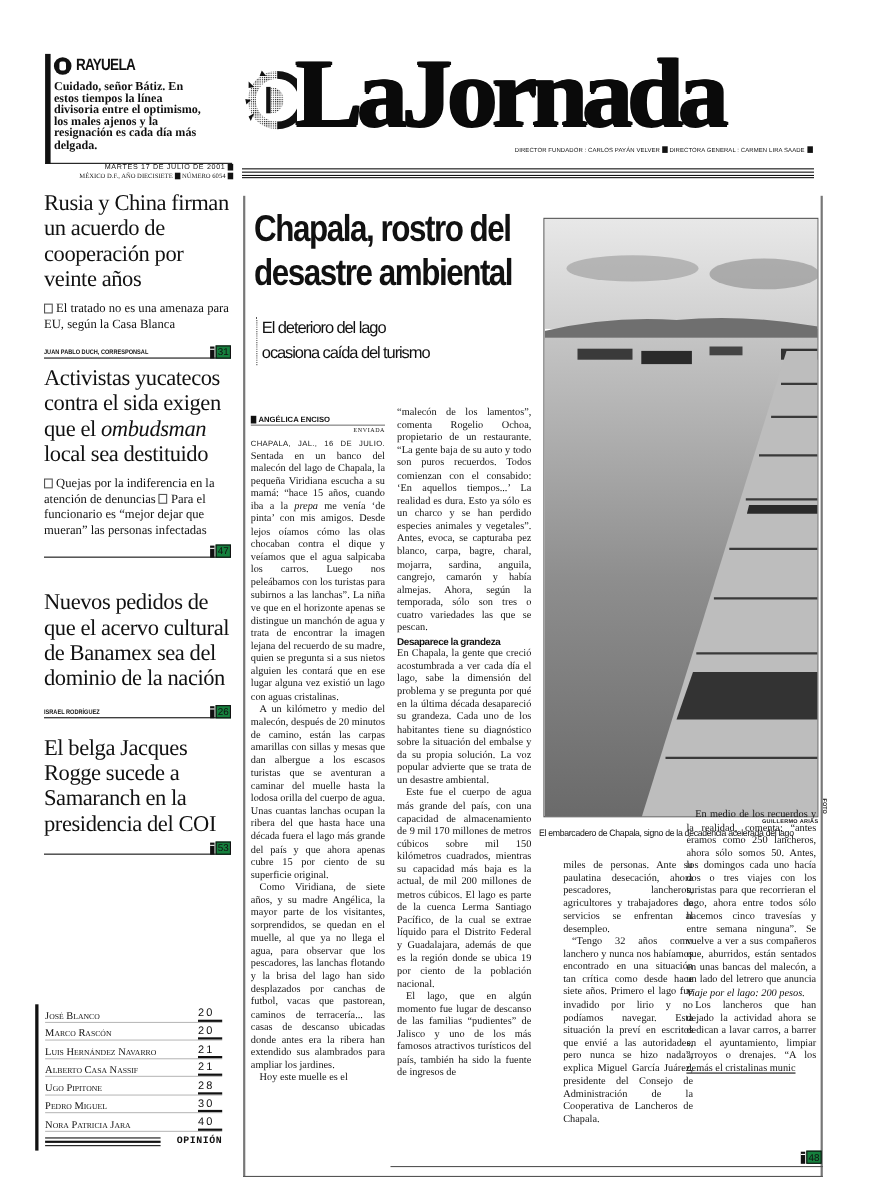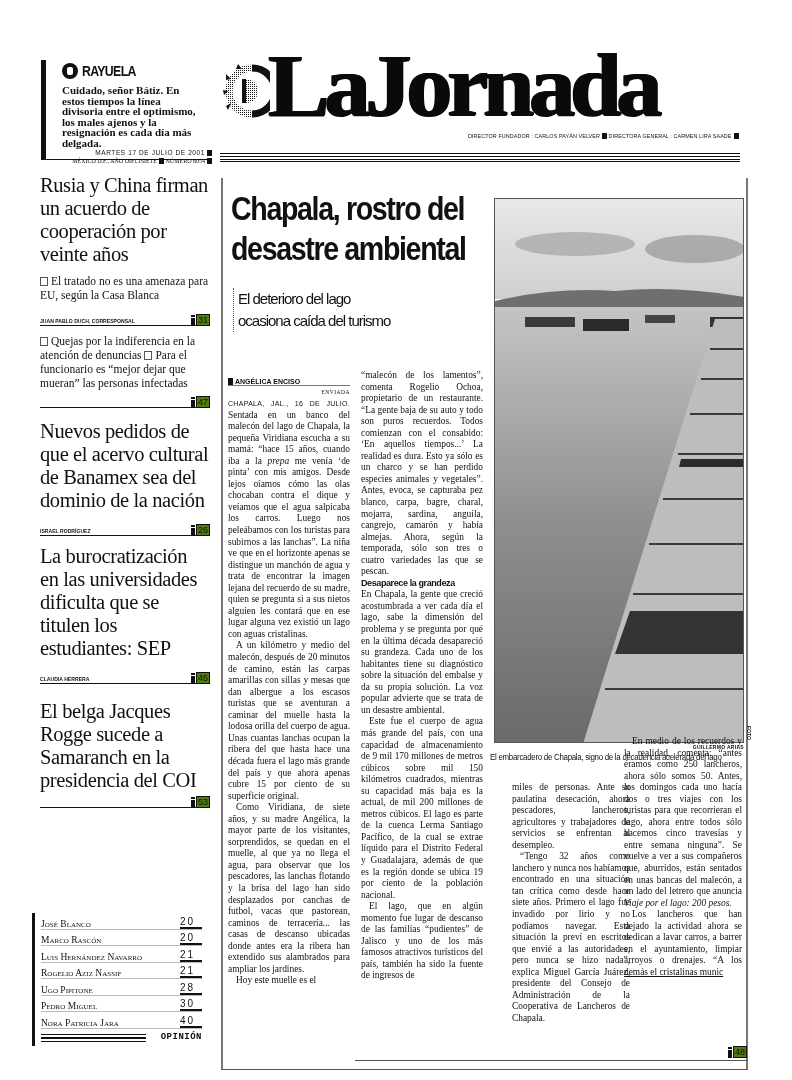--- a/index.html
+++ b/index.html
@@ -1,20 +1,20 @@
 <!DOCTYPE html>
 <html><head>
 <meta charset="utf-8">
 <style>
   * { box-sizing: border-box; margin: 0; padding: 0; }
   html, body { width: 792px; height: 1080px; background: #ffffff; overflow: hidden; }
   body { position: relative; font-family: "Liberation Serif", serif; color: #111; }
 
   
-  .rayuela { position: absolute; left: 41px; top: 60px; width: 170px; height: 100px; border-left: 5px solid #111; border-bottom: 1px solid #111; padding-left: 16px; }
+  .rayuela { position: absolute; left: 41px; top: 49px; width: 170px; height: 100px; border-left: 5px solid #111; border-bottom: 1px solid #111; padding-left: 3px; }
   .rayuela-title { display: flex; align-items: center; margin-top: 2px; }
   .rayuela-logo { width: 16px; height: 16px; border-radius: 50%; background: #111; position: relative; margin-right: 4px; }
   .rayuela-logo::after { content: ""; position: absolute; left: 5px; top: 4px; width: 6px; height: 8px; background: #fff; border-radius: 2px; }
   .rayuela-title span.t { font-family: "Liberation Sans", sans-serif; font-weight: bold; font-size: 15px; letter-spacing: -0.8px; transform: scaleX(0.82); transform-origin: left; display: inline-block; }
   .rayuela-text { font-size: 11px; line-height: 10.5px; margin-top: 6px; width: 140px; font-weight: bold; }
 
   .dateline { position: absolute; left: 40px; top: 149px; width: 172px; text-align: right; font-family: "Liberation Sans", sans-serif; font-size: 6.5px; line-height: 8px; }
   .dateline .date { letter-spacing: 0.6px; }
   .dateline .num { font-family: "Liberation Serif", serif; font-size: 6px; }
   .sq { display: inline-block; width: 5px; height: 6px; background: #111; margin-left: 2px; vertical-align: -1px; }
@@ -31,21 +31,21 @@
   .left-col { position: absolute; left: 40px; top: 174px; width: 170px; }
   .story h2 { font-weight: normal; font-size: 20.5px; line-height: 23px; letter-spacing: -0.4px; }
   .story h2 em { font-style: italic; }
   .story .sub { font-size: 11.5px; line-height: 14px; margin-top: 8px; }
   .box { display: inline-block; width: 8px; height: 9px; border: 1px solid #555; margin-right: 3px; vertical-align: -1px; }
   .byline-row { display: flex; align-items: flex-end; justify-content: space-between; margin-top: 10px; border-bottom: 1px solid #111; height: 14px; }
   .byline { font-family: "Liberation Sans", sans-serif; font-size: 6px; font-weight: bold; transform: scaleX(0.85); transform-origin: left; white-space: nowrap; padding-bottom: 1px; }
   .pageref { display: flex; align-items: flex-end; margin-bottom: -1px; }
   .pageref .ico { width: 4px; height: 11px; background: #111; margin-right: 1px; position: relative; }
   .pageref .ico::before { content: ""; position: absolute; left: 0; top: 2px; width: 4px; height: 1px; background: #fff; }
-  .pageref .num { font-family: "Liberation Sans", sans-serif; font-size: 9px; border: 1px solid #111; padding: 0 1px; line-height: 10px; background: #4d7c0f; }
+  .pageref .num { font-family: "Liberation Sans", sans-serif; font-size: 9px; border: 1px solid #111; padding: 0 1px; line-height: 10px; background: #15803d; }
 
   
   .opinion { position: absolute; left: 32px; top: 913px; width: 170px; border-left: 3px solid #111; padding-left: 6px; }
   .op-row { display: flex; justify-content: space-between; height: 16.5px; align-items: flex-end; border-bottom: 1px solid #bbb; font-size: 9.5px; font-variant: small-caps; }
   .op-row .n { font-family: "Liberation Sans", sans-serif; font-size: 10px; border-bottom: 2px solid #111; width: 22px; text-align: left; letter-spacing: 2px; }
   .op-footer { position: relative; height: 14px; margin-top: 3px; }
   .op-footer .lines { position: absolute; left: 0; right: 56px; top: 2px; height: 8px; border-top: 1px solid #111; border-bottom: 1px solid #111; }
   .op-footer .lines::after { content: ""; position: absolute; left: 0; right: 0; top: 2px; height: 2px; background: #111; }
   .op-footer .lbl { position: absolute; right: 0; top: 0; font-family: Liberation Mono, monospace; font-weight: bold; font-size: 9px; letter-spacing: 0.5px; }
 
@@ -123,51 +123,42 @@
     <div class="byline-row">
       <span class="byline">JUAN PABLO DUCH, CORRESPONSAL</span>
       <span class="pageref">
           <span class="ico"></span>
           <span class="num">31</span>
         </span>
     </div>
   </div>
 
   <div class="story" style="margin-top:7px">
+    <h2><span>Activistas yucatecos contra el sida exigen que el </span><em>ombudsman</em><span> local sea destituido</span></h2>
     <p class="sub"><span class="box"></span><span>Quejas por la indiferencia en la atención de denuncias</span> <span class="box"></span><span>Para el funcionario es “mejor dejar que mueran” las personas infectadas</span></p>
     <div class="byline-row" style="margin-top:4px">
       <span class="byline"></span>
       <span class="pageref">
           <span class="ico"></span>
           <span class="num">47</span>
         </span>
     </div>
   </div>
 
-  <div class="story" style="margin-top:12px">
+  <div class="story" style="margin-top:30px">
     <h2>Nuevos pedidos de que el acervo cultural de Banamex sea del dominio de la nación</h2>
     <div class="byline-row">
       <span class="byline">ISRAEL RODRÍGUEZ</span>
       <span class="pageref">
           <span class="ico"></span>
           <span class="num">26</span>
         </span>
     </div>
   </div>
 
-  <div class="story" style="margin-top:9px">
-    <h2>La burocratización en las universidades dificulta que se titulen los estudiantes: SEP</h2>
-    <div class="byline-row">
-      <span class="byline">CLAUDIA HERRERA</span>
-      <span class="pageref">
-          <span class="ico"></span>
-          <span class="num">45</span>
-        </span>
-    </div>
-  </div>
 
   <div class="story" style="margin-top:16px">
     <h2>El belga Jacques Rogge sucede a Samaranch en la presidencia del COI</h2>
     <div class="byline-row" style="margin-top:2px">
       <span class="byline"></span>
       <span class="pageref">
           <span class="ico"></span>
           <span class="num">53</span>
         </span>
     </div>
@@ -181,21 +172,21 @@
     </div>
   <div class="op-row">
       <span>Marco Rascón</span>
       <span class="n">20</span>
     </div>
   <div class="op-row">
       <span>Luis Hernández Navarro</span>
       <span class="n">21</span>
     </div>
   <div class="op-row">
-      <span>Rogelio Aziz Nassif</span>
+      <span>Alberto Casa Nassif</span>
       <span class="n">21</span>
     </div>
   <div class="op-row">
       <span>Ugo Pipitone</span>
       <span class="n">28</span>
     </div>
   <div class="op-row">
       <span>Pedro Miguel</span>
       <span class="n">30</span>
     </div>

